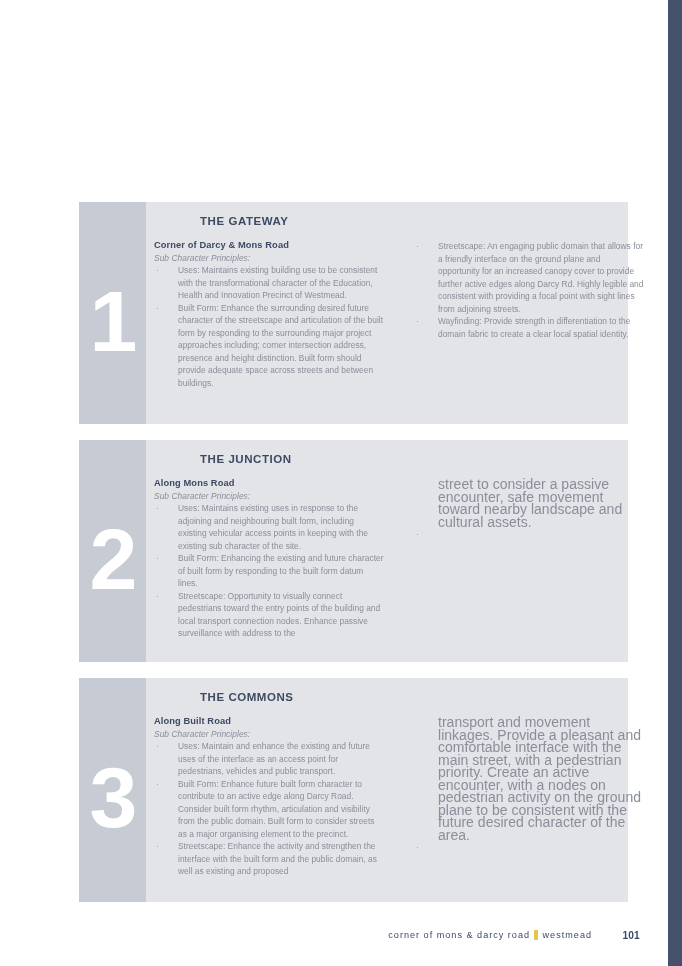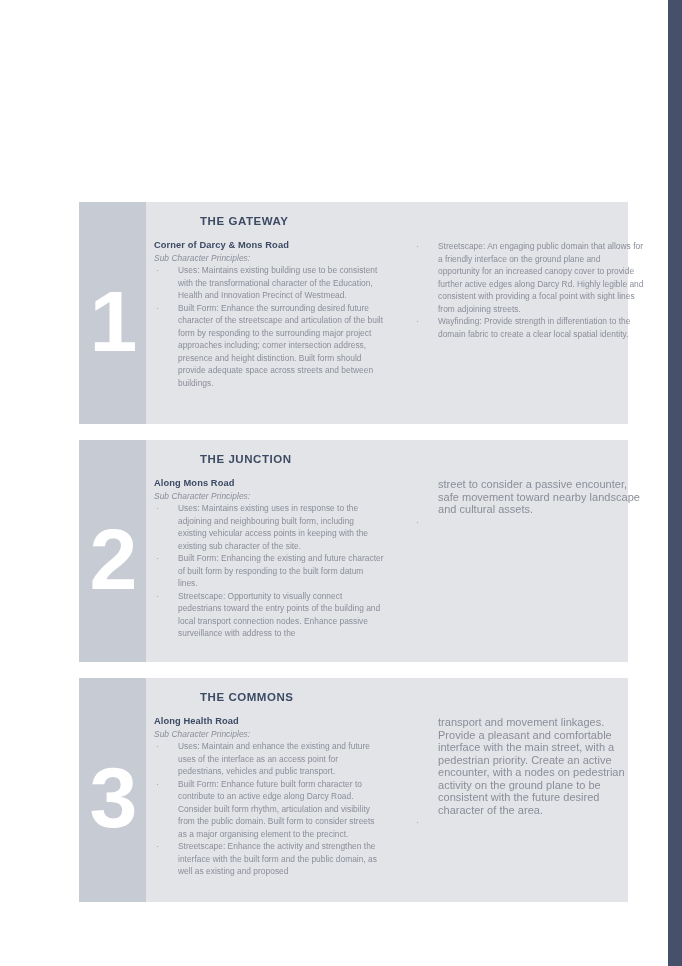--- a/index.html
+++ b/index.html
@@ -155,21 +155,21 @@
     position: absolute;
     left: 2px;
     top: 0;
     color: #9a9ea8;
     font-size: 8.4px;
     line-height: 12.55px;
   }
 
   
   .cont {
-    font-size: 11px;
+    font-size: 14px;
     line-height: 12.55px;
     color: #8a8e99;
     padding-left: 24px;
     margin: 0;
     letter-spacing: 0.02px;
   }
 
   
   .footer {
     position: absolute;
@@ -267,35 +267,43 @@
   </div>
 
   <div class="zone zone-3">
     <div class="numeral-band">
       <div class="numeral">3</div>
     </div>
     <div class="zone-body">
       <div class="zone-heading">THE COMMONS</div>
       <div class="cols">
         <div class="col">
-          <div class="sub-title">Along Health Road</div>
+          <div class="sub-title">Along Built Road</div>
           <div class="sub-label">Sub Character Principles:</div>
           <ul class="principles">
             <li><span class="dot">·</span><span>Uses: Maintain and enhance the existing and future uses of the interface as an access point for pedestrians, vehicles and public transport.</span></li>
             <li><span class="dot">·</span><span>Built Form: Enhance future built form character to contribute to an active edge along Darcy Road. Consider built form rhythm, articulation and visibility from the public domain. Built form to consider streets as a major organising element to the precinct.</span></li>
             <li><span class="dot">·</span><span>Streetscape: Enhance the activity and strengthen the interface with the built form and the public domain, as well as existing and proposed</span></li>
           </ul>
         </div>
         <div class="col col-right">
           <p class="cont">transport and movement linkages. Provide a pleasant and comfortable interface with the main street, with a pedestrian priority. Create an active encounter, with a nodes on pedestrian activity on the ground plane to be consistent with the future desired character of the area.</p>
           <ul class="principles">
             <li><span class="dot">·</span></li>
           </ul>
         </div>
       </div>
     </div>
   </div>
 
+  <div class="footer">
+    <div class="footer-text">
+      <span>corner of mons &amp; darcy road</span>
+      <span class="footer-sep"></span>
+      <span>westmead</span>
+    </div>
+    <div class="page-number">101</div>
+  </div>
 
 </div>
 
 <div class="edge-gap"></div>
 <div class="edge-bar"></div>
 
 </body></html>

